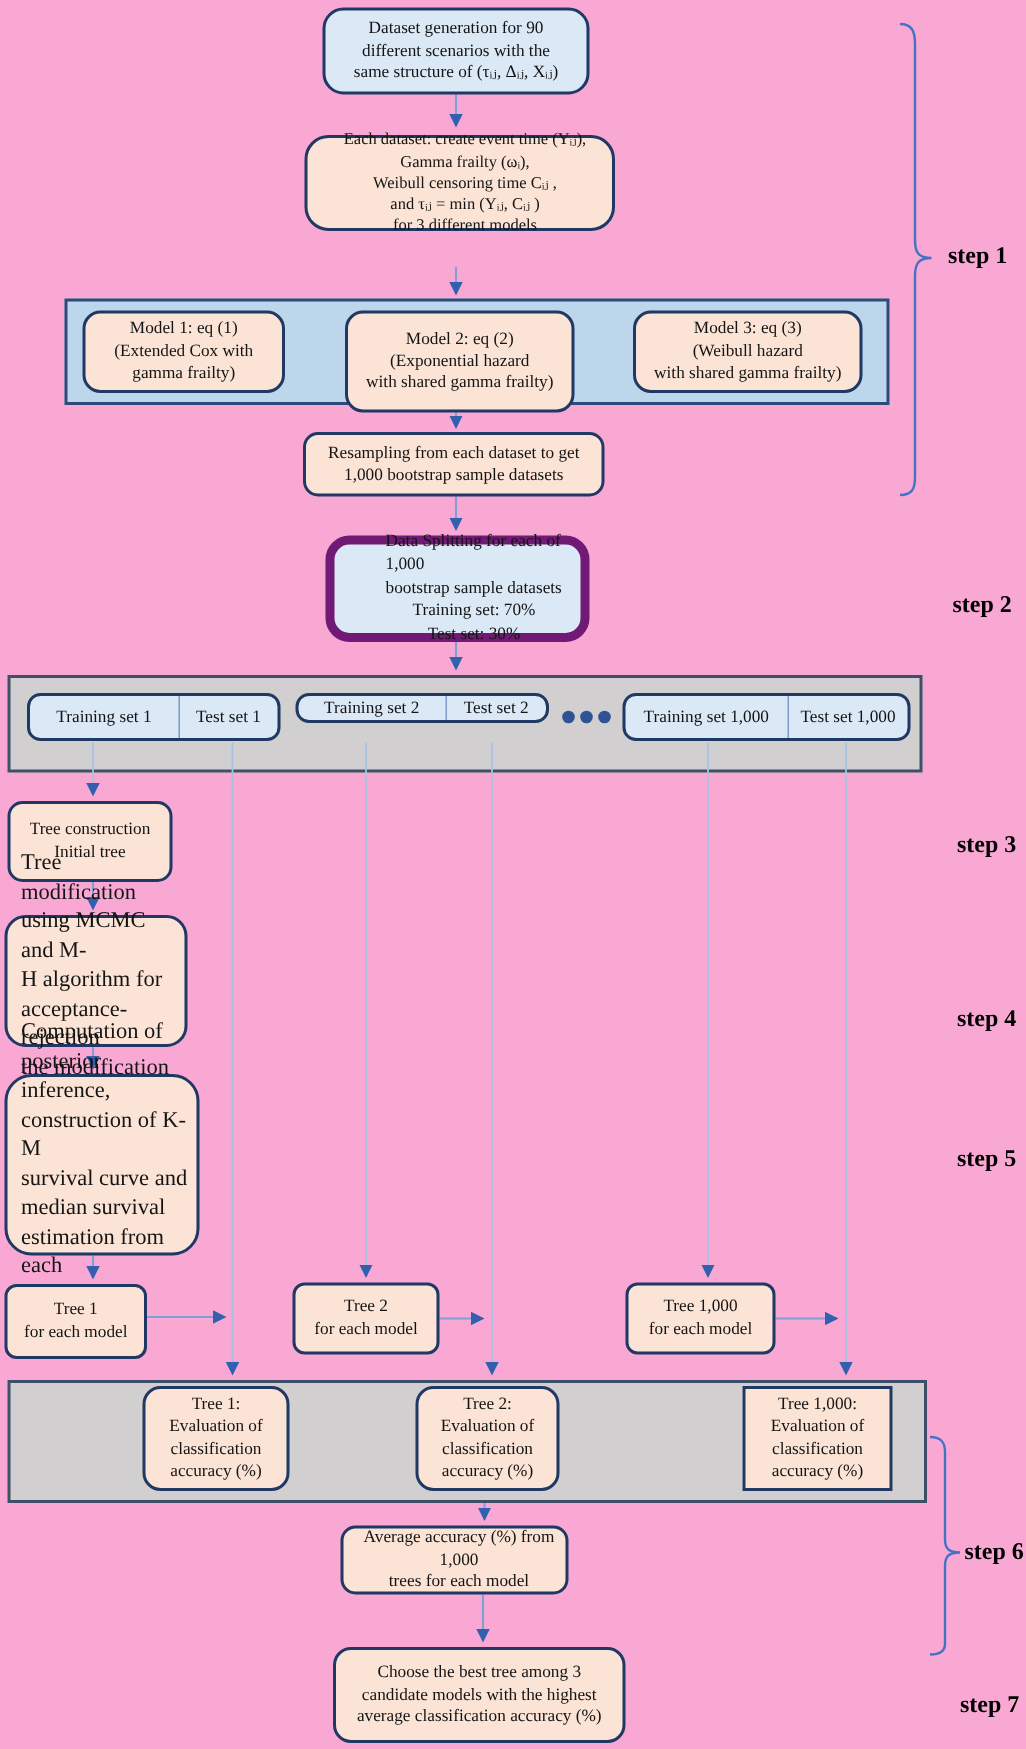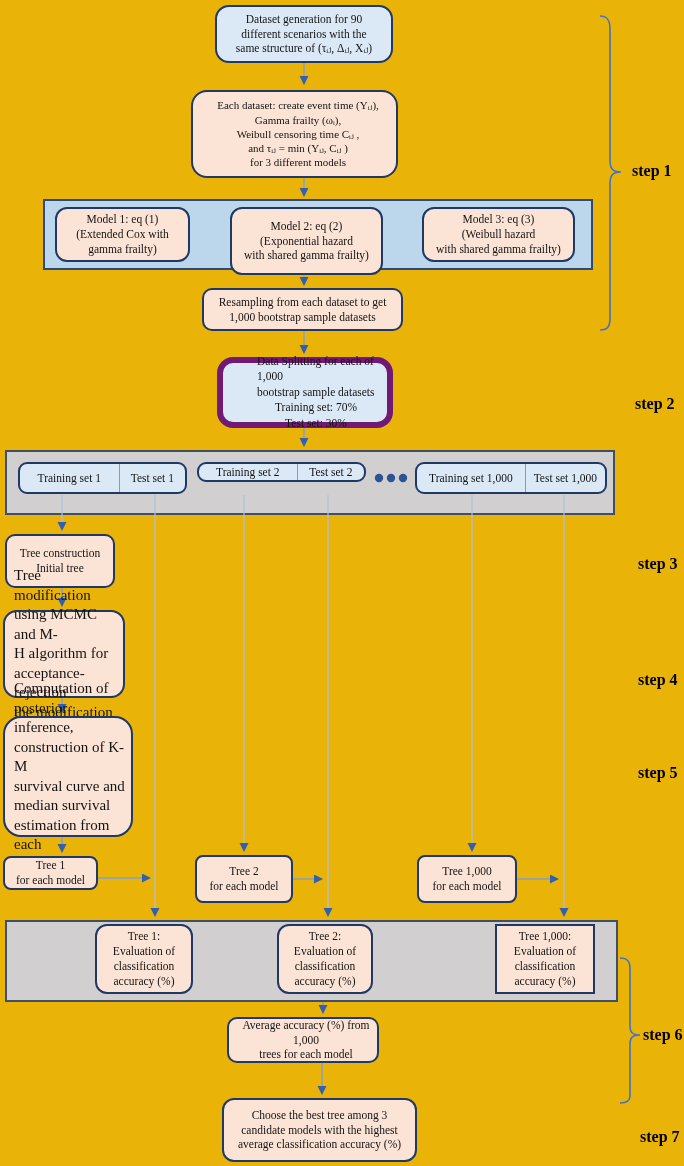--- a/index.html
+++ b/index.html
@@ -1,17 +1,17 @@
 <!DOCTYPE html>
 <html><head>
 <meta charset="utf-8">
 <style>
   html,body{margin:0;padding:0;background:#ffffff;}
   .canvas{
-    position:relative;width:684px;height:1166px;background:#eab308;
+    position:relative;width:684px;height:1166px;background:#f9a8d4;
     font-family:"Liberation Serif","DejaVu Serif",serif;color:#141414;overflow:hidden;
   }
   .band{position:absolute;box-sizing:border-box;z-index:1;}
   .band.blueband{background:#bcd6ec;border:2px solid #2e4a7a;}
   .band.grayband{background:#d1cfcf;border:2px solid #404f68;}
   .connectors{position:absolute;left:0;top:0;width:684px;height:1166px;z-index:2;pointer-events:none;}
   .node{
     position:absolute;box-sizing:border-box;z-index:3;
     border:2px solid #1f3864;background:#fbe3d5;
     display:flex;align-items:center;justify-content:center;
@@ -85,21 +85,21 @@
       <circle cx="379" cy="478" r="4.2"></circle>
       <circle cx="391" cy="478" r="4.2"></circle>
       <circle cx="403" cy="478" r="4.2"></circle>
     </g>
   </svg>
 
   <div class="node blue" style="left:215px;top:5px;width:178px;height:58px;border-radius:14px;">Dataset generation for 90
 different scenarios with the
 same structure of (τᵢⱼ, Δᵢⱼ, Xᵢⱼ)</div>
 
-  <div class="node" style="left:191px;top:90px;width:207px;height:88px;border-radius:16px;font-size:11px;padding-left:12px;">Each dataset: create event time (Yᵢⱼ),
+  <div class="node" style="left:203px;top:90px;width:207px;height:64px;border-radius:16px;font-size:11px;padding-left:12px;">Each dataset: create event time (Yᵢⱼ),
 Gamma frailty (ωᵢ),
 Weibull censoring time Cᵢⱼ ,
 and τᵢⱼ = min (Yᵢⱼ, Cᵢⱼ )
 for 3 different models</div>
 
   <div class="node" style="left:55px;top:207px;width:135px;height:55px;border-radius:12px;">Model 1: eq (1)
 (Extended Cox with
 gamma frailty)</div>
   <div class="node" style="left:230px;top:207px;width:153px;height:68px;border-radius:12px;">Model 2: eq (2)
 (Exponential hazard
@@ -141,21 +141,21 @@
 the modification tree.</div>
 
   <div class="node left small" style="left:3px;top:716px;width:130px;height:121px;border-radius:18px;">Computation of
 posterior inference,
 construction of K-M
 survival curve and
 median survival
 estimation from each
 terminal node</div>
 
-  <div class="node" style="left:3px;top:856px;width:95px;height:34px;border-radius:8px;">Tree 1
+  <div class="node" style="left:3px;top:856px;width:95px;height:50px;border-radius:8px;">Tree 1
 for each model</div>
   <div class="node" style="left:195px;top:855px;width:98px;height:48px;border-radius:8px;">Tree 2
 for each model</div>
   <div class="node" style="left:417px;top:855px;width:100px;height:48px;border-radius:8px;">Tree 1,000
 for each model</div>
 
   <div class="node" style="left:95px;top:924px;width:98px;height:70px;border-radius:12px;">Tree 1:
 Evaluation of
 classification
 accuracy (%)</div>

